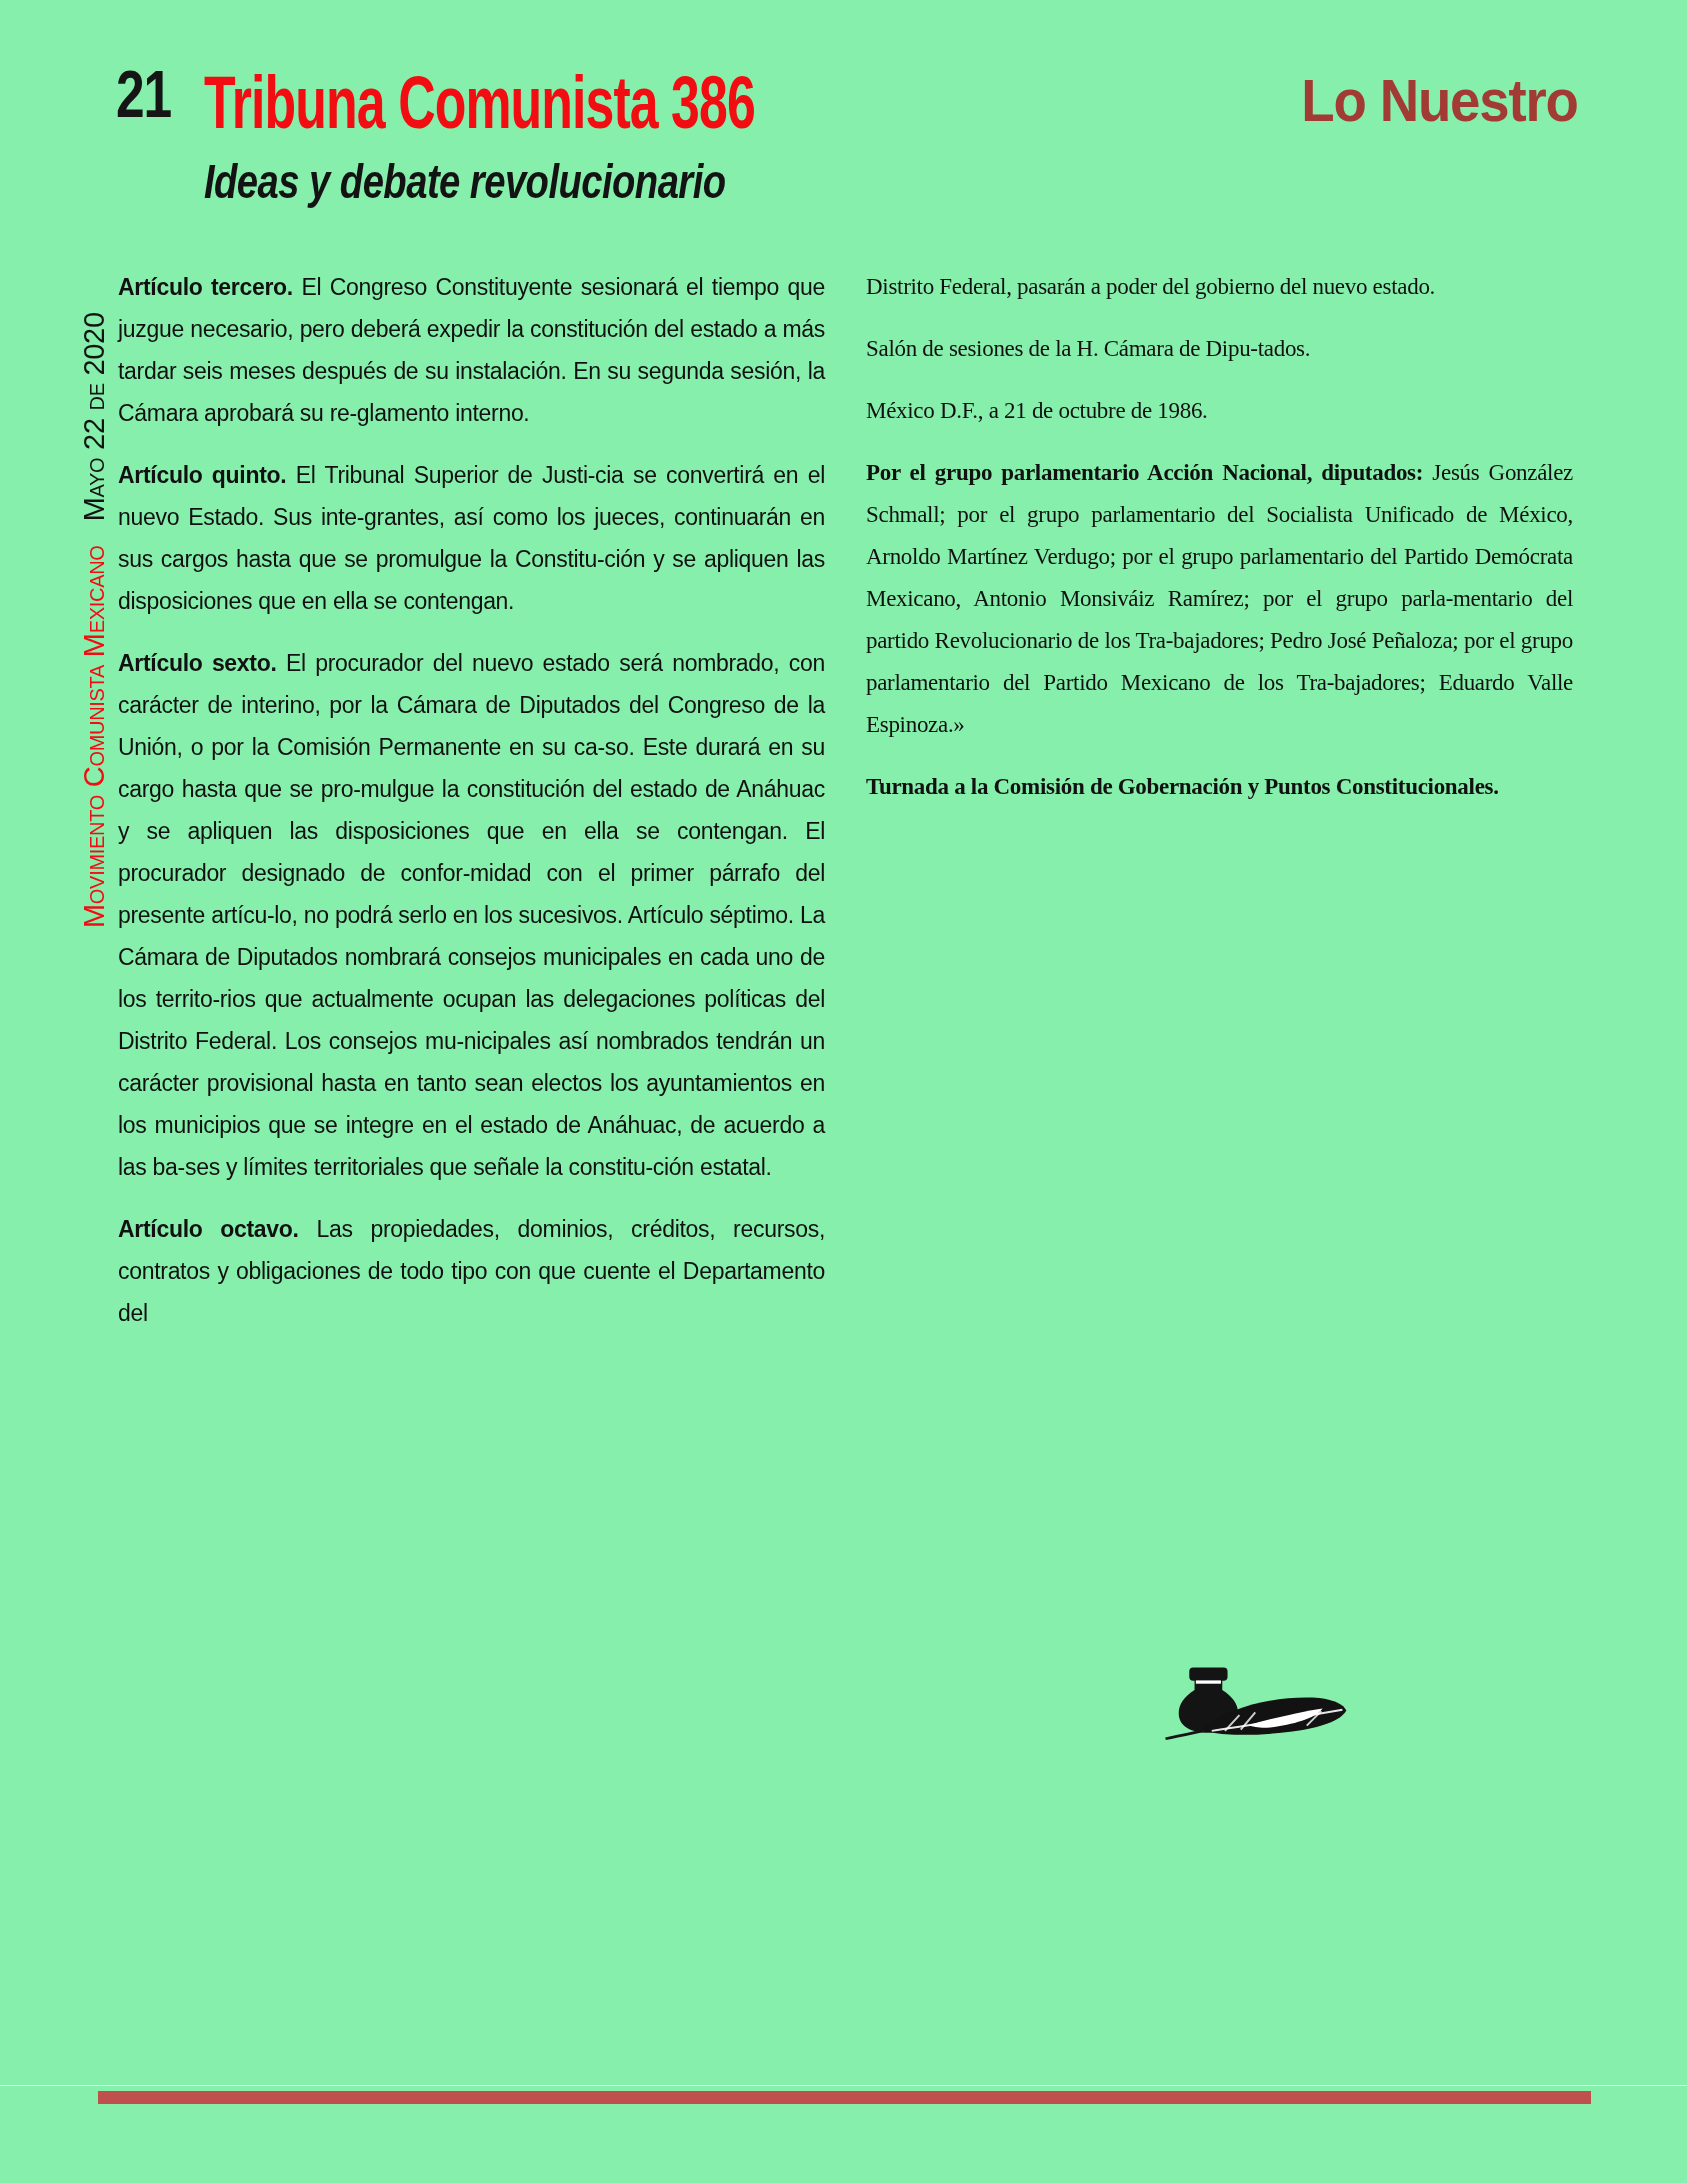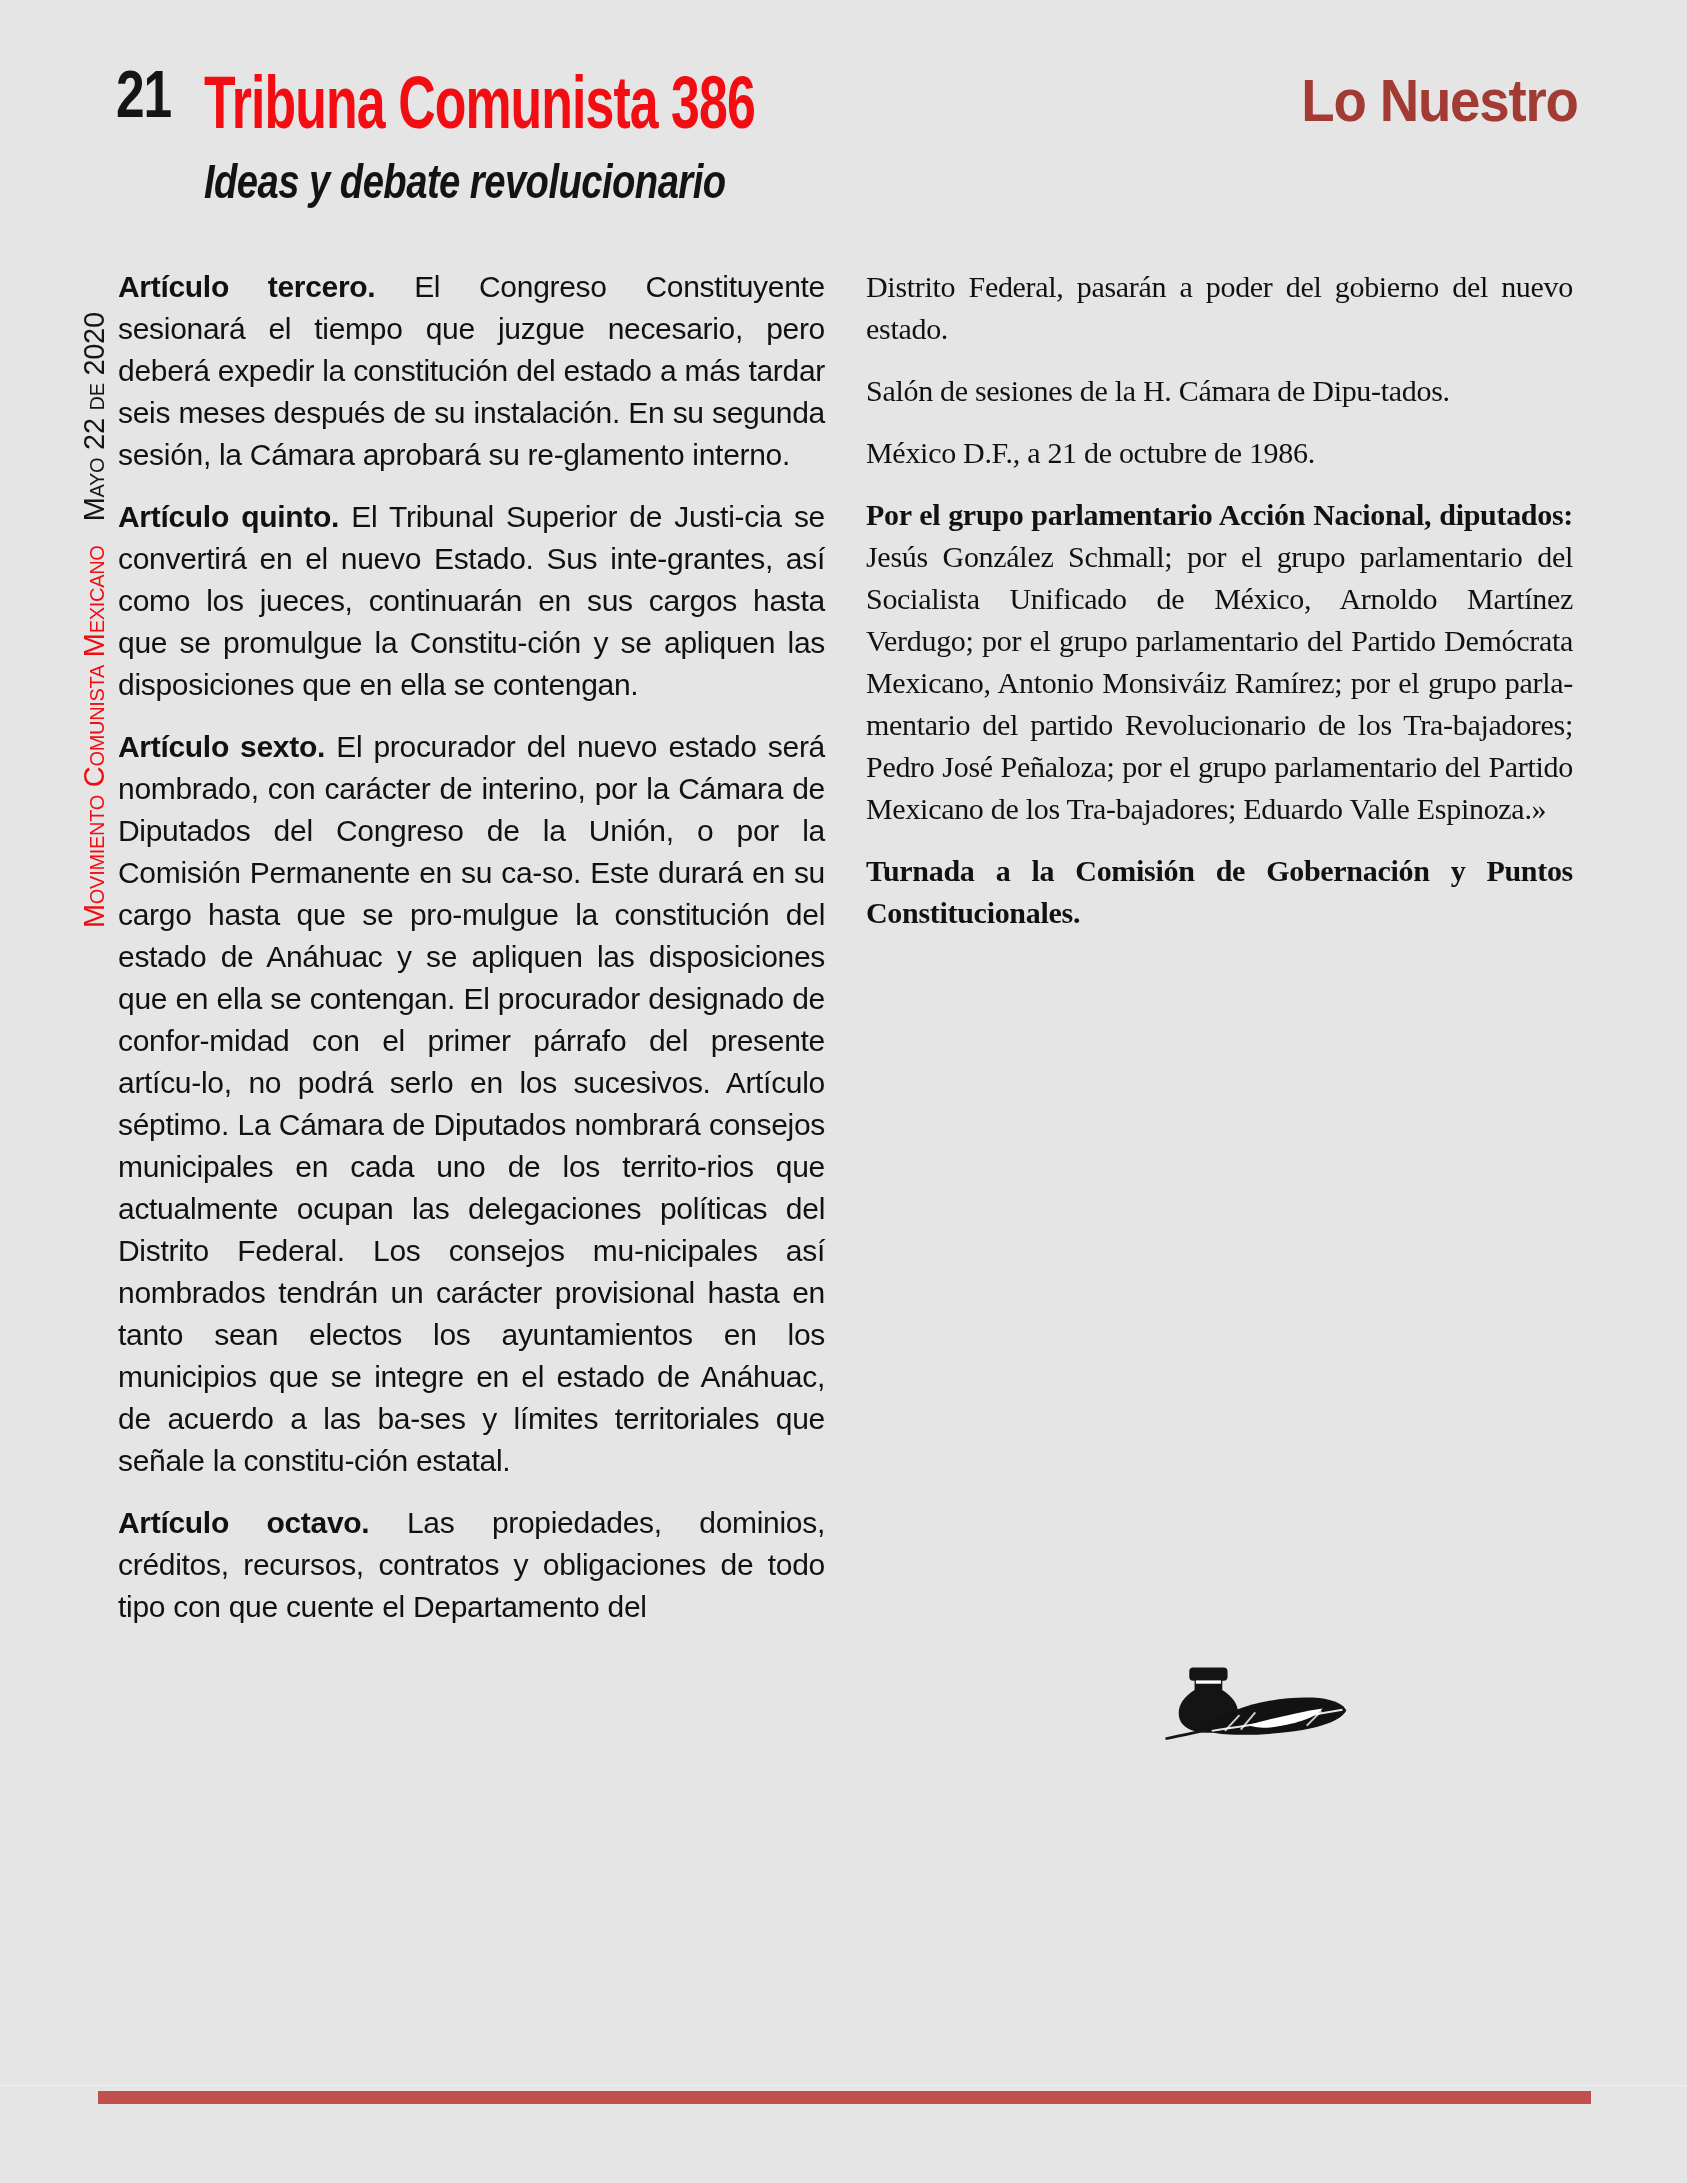--- a/index.html
+++ b/index.html
@@ -1,17 +1,17 @@
 <!DOCTYPE html>
 <html lang="es" style="font-size:10.6px"><head>
 <meta charset="utf-8">
 <style>
   html,body { margin:0; padding:0; background:#ffffff; }
   .page {
-    position:relative; width:1687px; height:2183px; background:#e5e5e5;
+    position:relative; width:1687px; height:2183px; background:#86efac;
     font-family:"Liberation Sans", sans-serif; color:#111111; overflow:hidden;
   }
   .abs { position:absolute; }
 
   
   .pagenum {
     left:116px; top:61px; font-size:66px; font-weight:bold; line-height:1;
     letter-spacing:-1.3px; transform:scaleX(0.78); transform-origin:0 0; color:#151515;
   }
   .m-title {
@@ -35,21 +35,21 @@
     left:77px; top:928px; transform:rotate(-90deg); transform-origin:0 0;
     white-space:nowrap; font-size:29px; line-height:1.2;
     font-variant:small-caps; letter-spacing:-0.3px;
   }
   .vertical-sidebar .org { color:#F20D12; margin-right:24px; }
   .vertical-sidebar .date { color:#141414; }
 
   
   .col {
     position:absolute; top:266px; width:707px; text-align:justify;
-    font-size:30px; line-height:42px; letter-spacing:-0.3px; color:#111111;
+    font-size:23px; line-height:42px; letter-spacing:-0.3px; color:#111111;
   }
   .col-left  { left:118px;  }
   .col-right { left:866px;font-family:Liberation Serif, serif; }
   .col p { margin:0 0 20px 0; padding:0; }
   .col b { font-weight:bold; }
 
   
   .quill-box { left:1151px; top:1662px; width:198px; height:83px; }
   .quill-box svg { width:100%; height:100%; display:block; }
 

